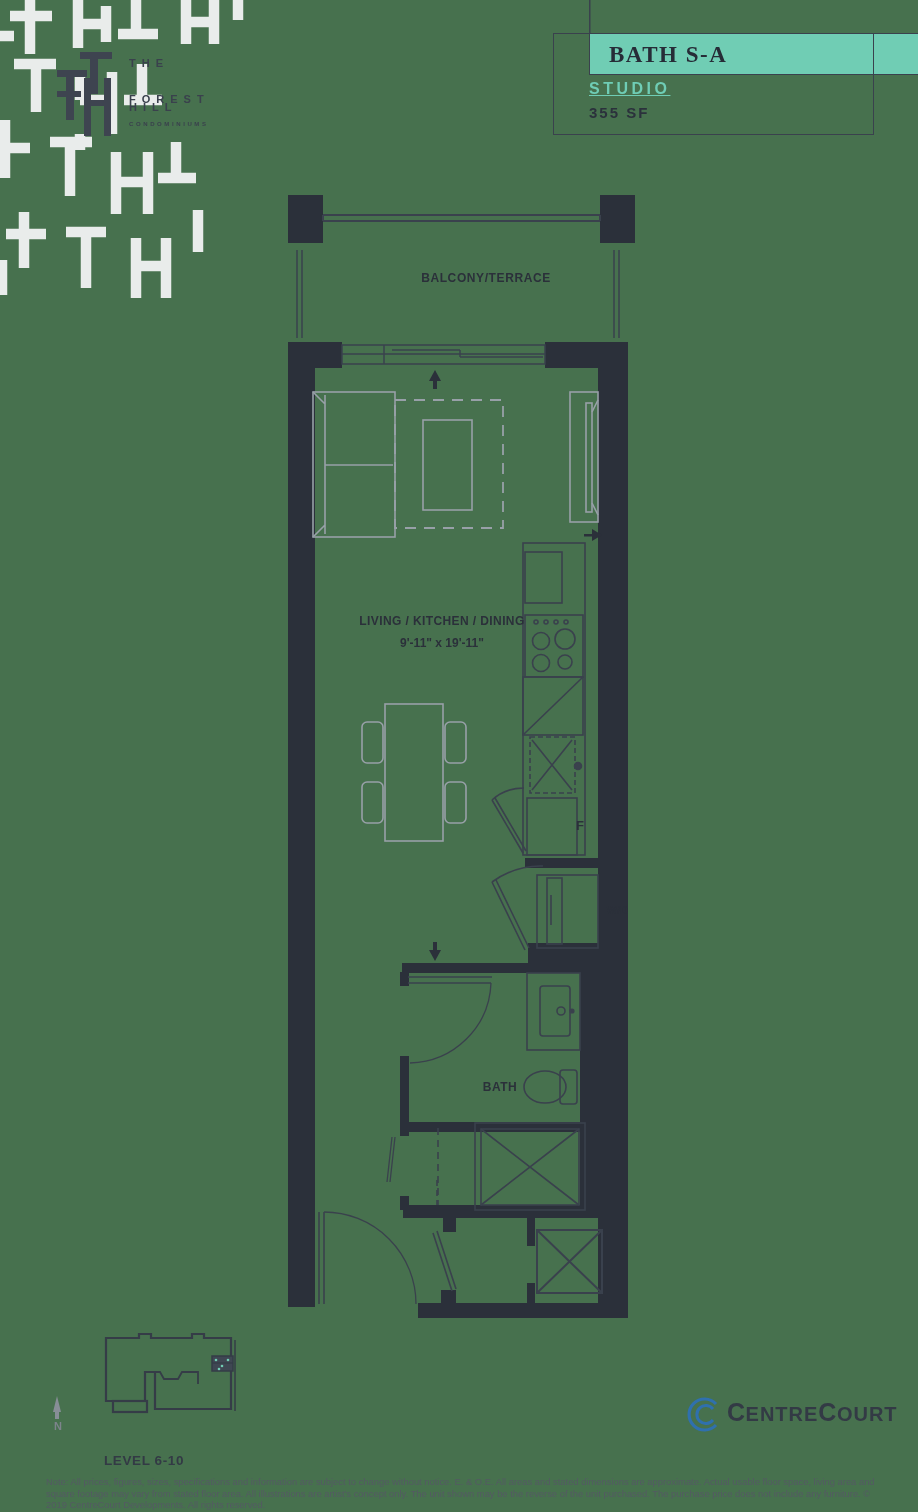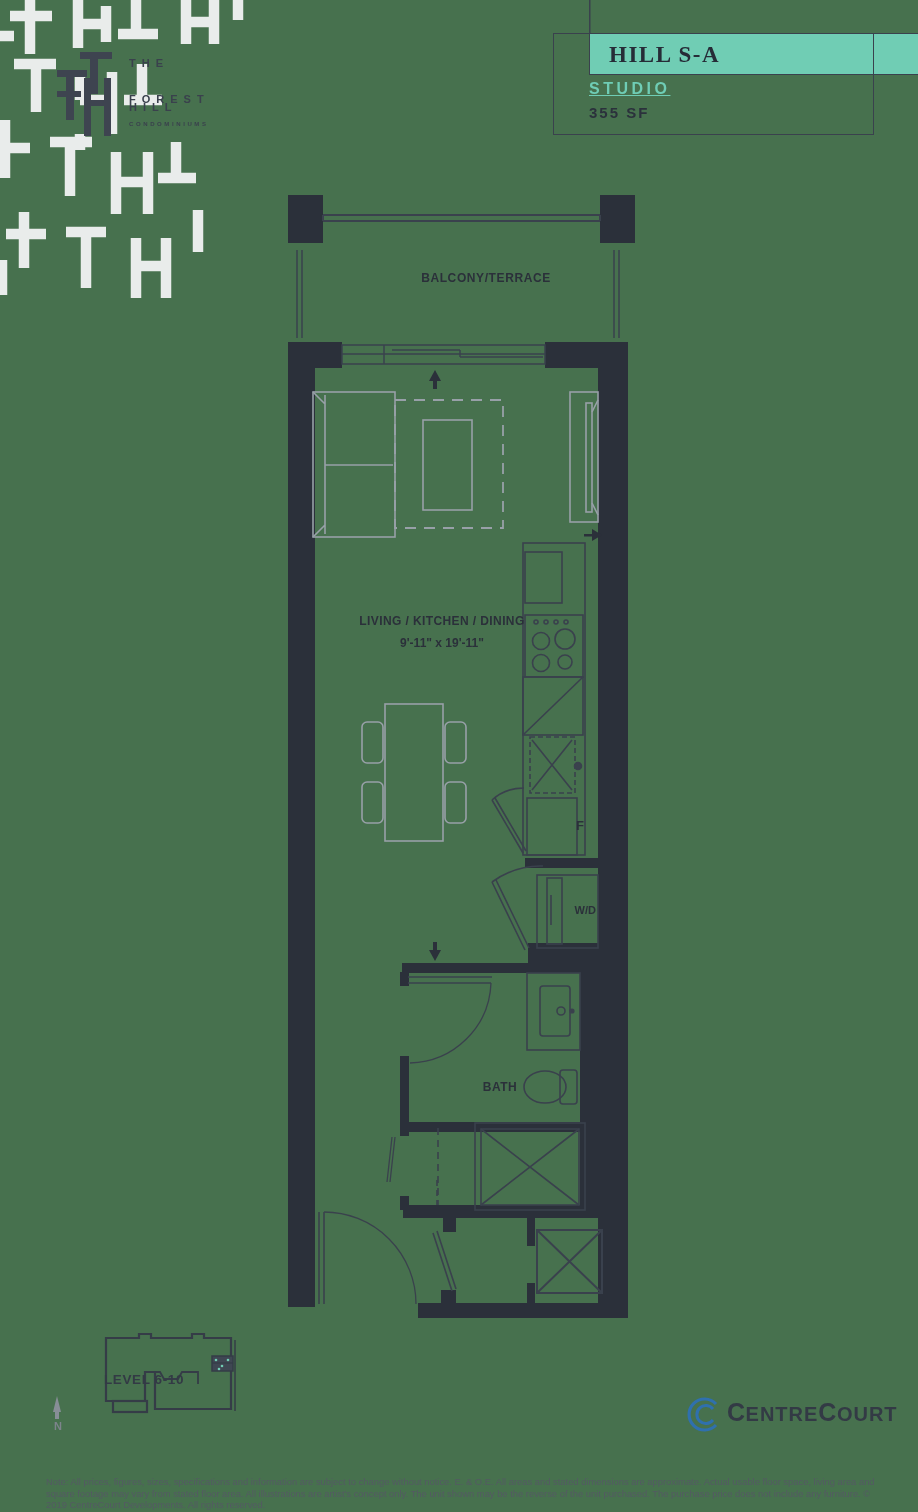--- a/index.html
+++ b/index.html
@@ -20,24 +20,24 @@
   .unit-title{left:609px; top:42px; font-family:"Liberation Serif", serif; font-weight:bold;
               font-size:23px; letter-spacing:1.5px; color:#262C37; white-space:nowrap;}
   .unit-type{left:589px; top:80px; font-weight:bold; font-size:16px; letter-spacing:3.5px; color:#6FCDB5; white-space:nowrap;text-decoration:underline;}
   .unit-area{left:589px; top:104px; font-weight:bold; font-size:15px; letter-spacing:2px; color:#2B313C; white-space:nowrap;}
   
   .plan-label{color:#2B303A; font-weight:bold; text-align:center; white-space:nowrap;margin-left:28px;}
   .lbl-balcony{left:330px; top:271px; width:256px; font-size:12px; letter-spacing:0.6px;}
   .lbl-living{left:314px; top:614px; width:200px; font-size:12px; letter-spacing:0.4px;}
   .lbl-dims{left:314px; top:636px; width:200px; font-size:12px;}
   .lbl-f{left:537px; top:818px; width:30px; font-size:13px;}
-  .lbl-wd{left:528px; top:904px; width:40px; font-size:11px;text-align:right;}
+  .lbl-wd{left:560px; top:904px; width:40px; font-size:11px;text-align:right;}
   .lbl-bath{left:447px; top:1080px; width:50px; font-size:12px; letter-spacing:0.5px;}
   
-  .lbl-level{left:104px; top:1372px; font-size:13.5px; font-weight:bold; color:#333A45; letter-spacing:0.6px; white-space:nowrap;}
+  .lbl-level{left:104px; top:1453px; font-size:13.5px; font-weight:bold; color:#333A45; letter-spacing:0.6px; white-space:nowrap;}
   .lbl-north{left:50px; top:1420px; width:16px; text-align:center; font-size:11px; font-weight:bold; color:#7D848C;}
   .cc-wordmark{left:727px; top:1398px; color:#333A45; font-weight:bold; white-space:nowrap;}
   .cc-big{font-size:25px; letter-spacing:0.5px;}
   .cc-small{font-size:20px; letter-spacing:1px;}
   .disclaimer{left:46px; top:1476px; width:830px; font-size:9.4px; line-height:11.6px; color:#545A63;}
 </style>
 </head>
 <body>
 
 <div class="page">
@@ -238,21 +238,21 @@
     </g>
   </svg>
 
   <div class="abs brand-line" style="left:129px; top:57px;">THE</div>
   <div class="abs brand-line" style="left:129px; top:93px;">FOREST</div>
   <div class="abs brand-line" style="left:129px; top:101px;text-align:right;">HILL</div>
   <div class="abs brand-tag" style="left:129px; top:121px;">CONDOMINIUMS</div>
 
   <div class="abs ribbon"></div>
   <div class="abs outline-box"></div>
-  <div class="abs unit-title">HILL S-A</div>
+  <div class="abs unit-title">BATH S-A</div>
   <div class="abs unit-type">STUDIO</div>
   <div class="abs unit-area">355 SF</div>
 
   <div class="abs plan-label lbl-balcony">BALCONY/TERRACE</div>
   <div class="abs plan-label lbl-living">LIVING / KITCHEN / DINING</div>
   <div class="abs plan-label lbl-dims">9'-11" x 19'-11"</div>
   <div class="abs plan-label lbl-f">F</div>
   <div class="abs plan-label lbl-wd">W/D</div>
   <div class="abs plan-label lbl-bath">BATH</div>
 

